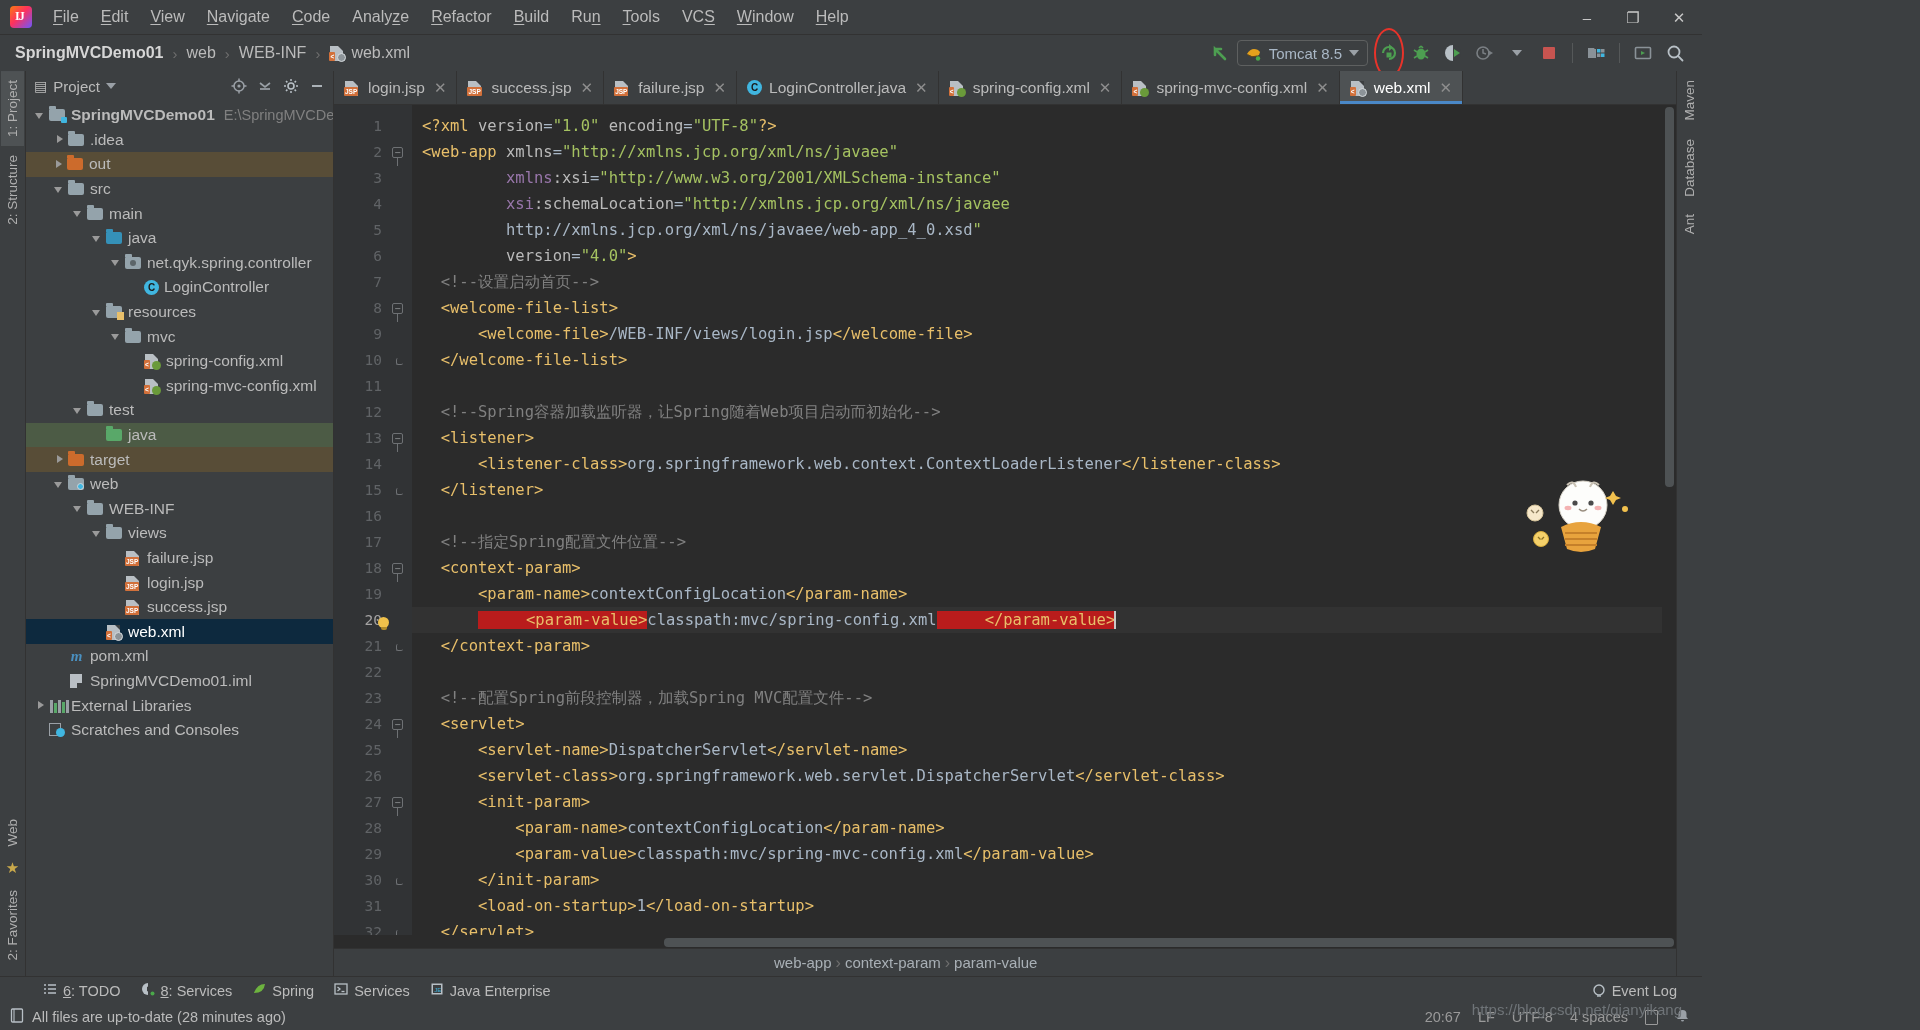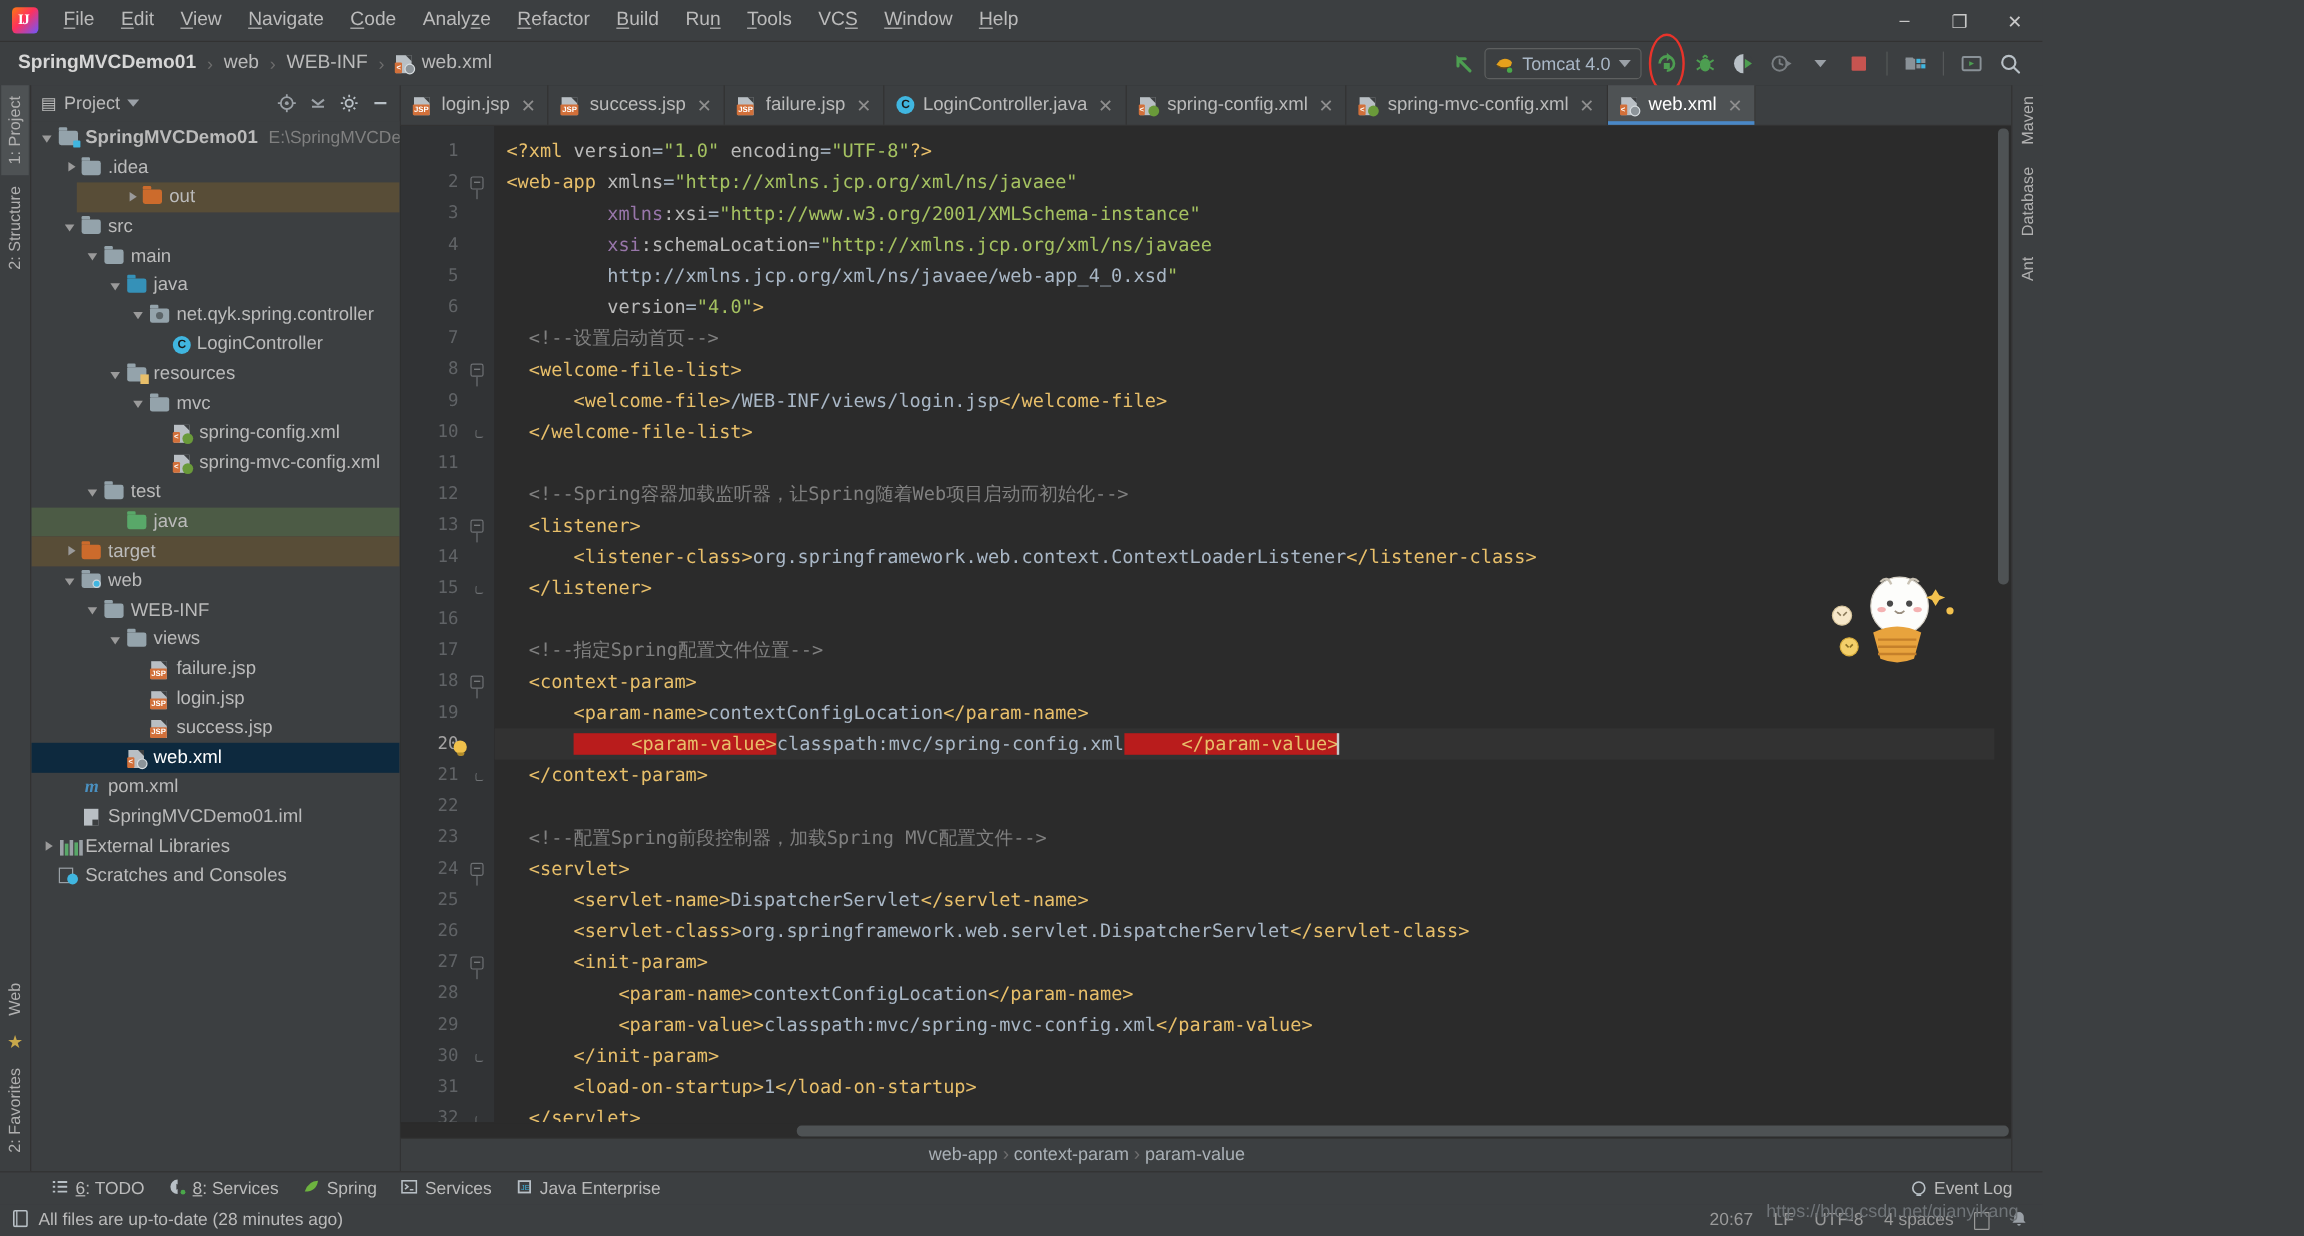--- a/index.html
+++ b/index.html
@@ -286,21 +286,21 @@
       </div>
 
       <div class="runcfg">
         <span class="tomcat-ico">
           <svg width="17" height="15" viewBox="0 0 17 15">
             <path d="M2 8 q3-5 7-5 q4 0 6 3 l-1 3 q-4 2-8 1z" fill="#e5a11c"></path>
             <path d="M3 9 q4 3 9 1" stroke="#6b4b10" stroke-width="1" fill="none"></path>
             <circle cx="13" cy="12.5" r="2.2" fill="#4aa84a"></circle>
           </svg>
         </span>
-        <span>Tomcat 4.0</span>
+        <span>Tomcat 8.5</span>
         <span class="tri-down"></span>
       </div>
 
       <div class="tb-btn" style="position:relative">
         <svg width="20" height="20" viewBox="0 0 20 20">
           <path d="M4 10 a6 6 0 1 1 6 6" stroke="#4d9e51" stroke-width="2.2" fill="none"></path>
           <path d="M10 1 L14 4.5 L10 8 Z" fill="#4d9e51"></path>
           <rect x="7.5" y="9.5" width="5" height="5" fill="#4d9e51"></rect>
         </svg>
         <div class="red-ellipse"></div>
@@ -423,21 +423,21 @@
             <span class="tlabel" style="font-weight: bold;">SpringMVCDemo01</span>
             <span class="tsub">E:\SpringMVCDem</span>
           </div>
           <div class="trow" style="padding-left: 27px;">
             <span class="arrow r"></span>
             <span class="ic">
               <span class="folder"></span>
             </span>
             <span class="tlabel">.idea</span>
           </div>
-          <div class="trow hl-orange" style="padding-left: 40px; margin-left: 38px;">
+          <div class="trow hl-orange" style="padding-left: 26px;">
             <span class="arrow r"></span>
             <span class="ic">
               <span class="folder orange"></span>
             </span>
             <span class="tlabel">out</span>
           </div>
           <div class="trow" style="padding-left: 27px;">
             <span class="arrow d"></span>
             <span class="ic">
               <span class="folder"></span>

